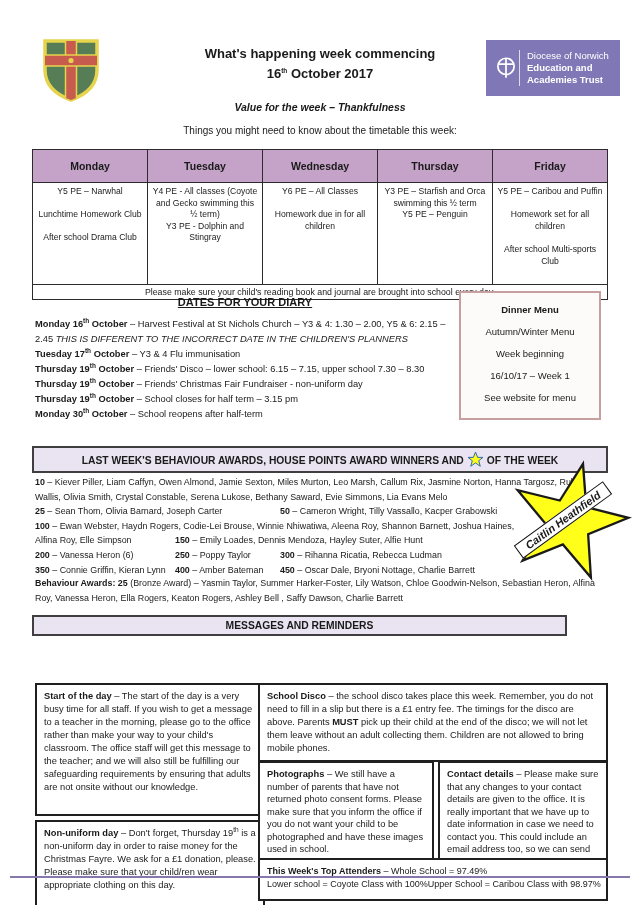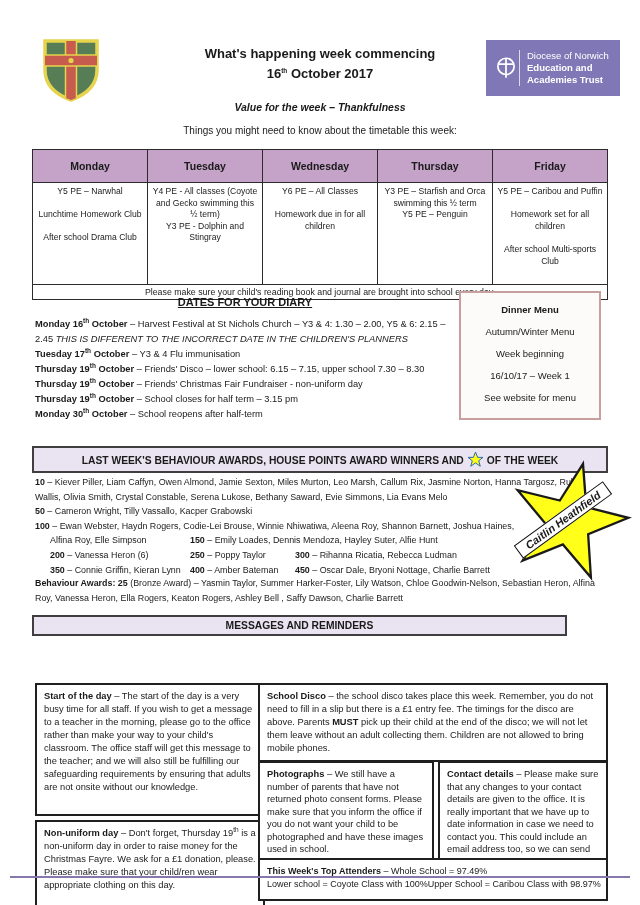--- a/index.html
+++ b/index.html
@@ -33,21 +33,21 @@
   .dinner{left:459px;top:291px;width:142px;border:2px solid var(--dinner-border);background:#fdfafa;text-align:center;font-size:9.5px;padding:11px 6px 4px;box-sizing:border-box;}
   .dinner .line{margin-bottom:11px;}
   .dinner .t{font-weight:bold;}
 
   
   .awards-banner{left:32px;top:446px;width:576px;border:2px solid #3f3f3f;background:var(--lavender);text-align:center;font-weight:bold;font-size:10.3px;padding:3px 0;box-sizing:border-box;}
   .awards-banner svg{vertical-align:-4px;margin:0 3px;}
   .awards-body{left:35px;top:475px;width:572px;font-size:8.9px;line-height:14.6px;}
   .hp-row{display:flex;}
   .w245{width:245px;flex:none;}
-  .w140{width:140px;flex:none;margin-left:15px;}
+  .w140{width:140px;flex:none;}
   .w105{width:105px;flex:none;}
   .behaviour{left:35px;top:576px;width:572px;font-size:8.9px;line-height:14.6px;}
 
   
   .star-wrap{left:496px;top:458px;width:145px;height:128px;}
   .star-label{position:absolute;left:12px;top:54px;background:#fff;border:1.5px solid #111;font-weight:bold;font-style:italic;font-size:11px;padding:1px 9px;white-space:nowrap;transform:rotate(-36deg);}
 
   
   .messages-banner{left:32px;top:615px;width:535px;border:2px solid #3f3f3f;background:var(--lavender);text-align:center;font-weight:bold;font-size:10.3px;padding:3px 0;box-sizing:border-box;}
   .msg-box{position:absolute;border:2px solid #1f1f1f;background:#fff;font-size:9.3px;line-height:13px;padding:5px 7px;box-sizing:border-box;margin-top:38px;}
@@ -154,20 +154,21 @@
 
   <div class="abs awards-banner">
     <span>LAST WEEK'S BEHAVIOUR AWARDS, HOUSE POINTS AWARD WINNERS AND</span><svg width="17" height="17" viewBox="0 0 24 24">
         <polygon points="12,1.5 15,9 22.5,9 16.5,13.8 18.7,21.5 12,16.8 5.3,21.5 7.5,13.8 1.5,9 9,9" style="fill:var(--star-yellow);stroke:#2a66b0;stroke-width:1.4"></polygon>
       </svg><span>OF THE WEEK</span>
   </div>
 
   <div class="abs awards-body">
     <div><b>10</b><span> – Kiever Piller, Liam Caffyn, Owen Almond, Jamie Sexton, Miles Murton, Leo Marsh, Callum Rix, Jasmine Norton, Hanna Targosz, Ruby Wallis, Olivia Smith, Crystal Constable, Serena Lukose, Bethany Saward, Evie Simmons, Lia Evans Melo</span></div>
     <div class="hp-row">
+      <span class="w245"><b>25</b><span> – Sean Thom, Olivia Barnard, Joseph Carter</span></span>
       <span><b>50</b><span> – Cameron Wright, Tilly Vassallo, Kacper Grabowski</span></span>
     </div>
     <div><b>100</b><span> – Ewan Webster, Haydn Rogers, Codie-Lei Brouse, Winnie Nhiwatiwa, Aleena Roy, Shannon Barnett, Joshua Haines,</span></div>
     <div class="hp-row">
       <span class="w140">Alfina Roy, Elle Simpson</span>
       <span><b>150</b><span> – Emily Loades, Dennis Mendoza, Hayley Suter, Alfie Hunt</span></span>
     </div>
     <div class="hp-row">
       <span class="w140"><b>200</b><span> – Vanessa Heron (6)</span></span>
       <span class="w105"><b>250</b><span> – Poppy Taylor</span></span>

